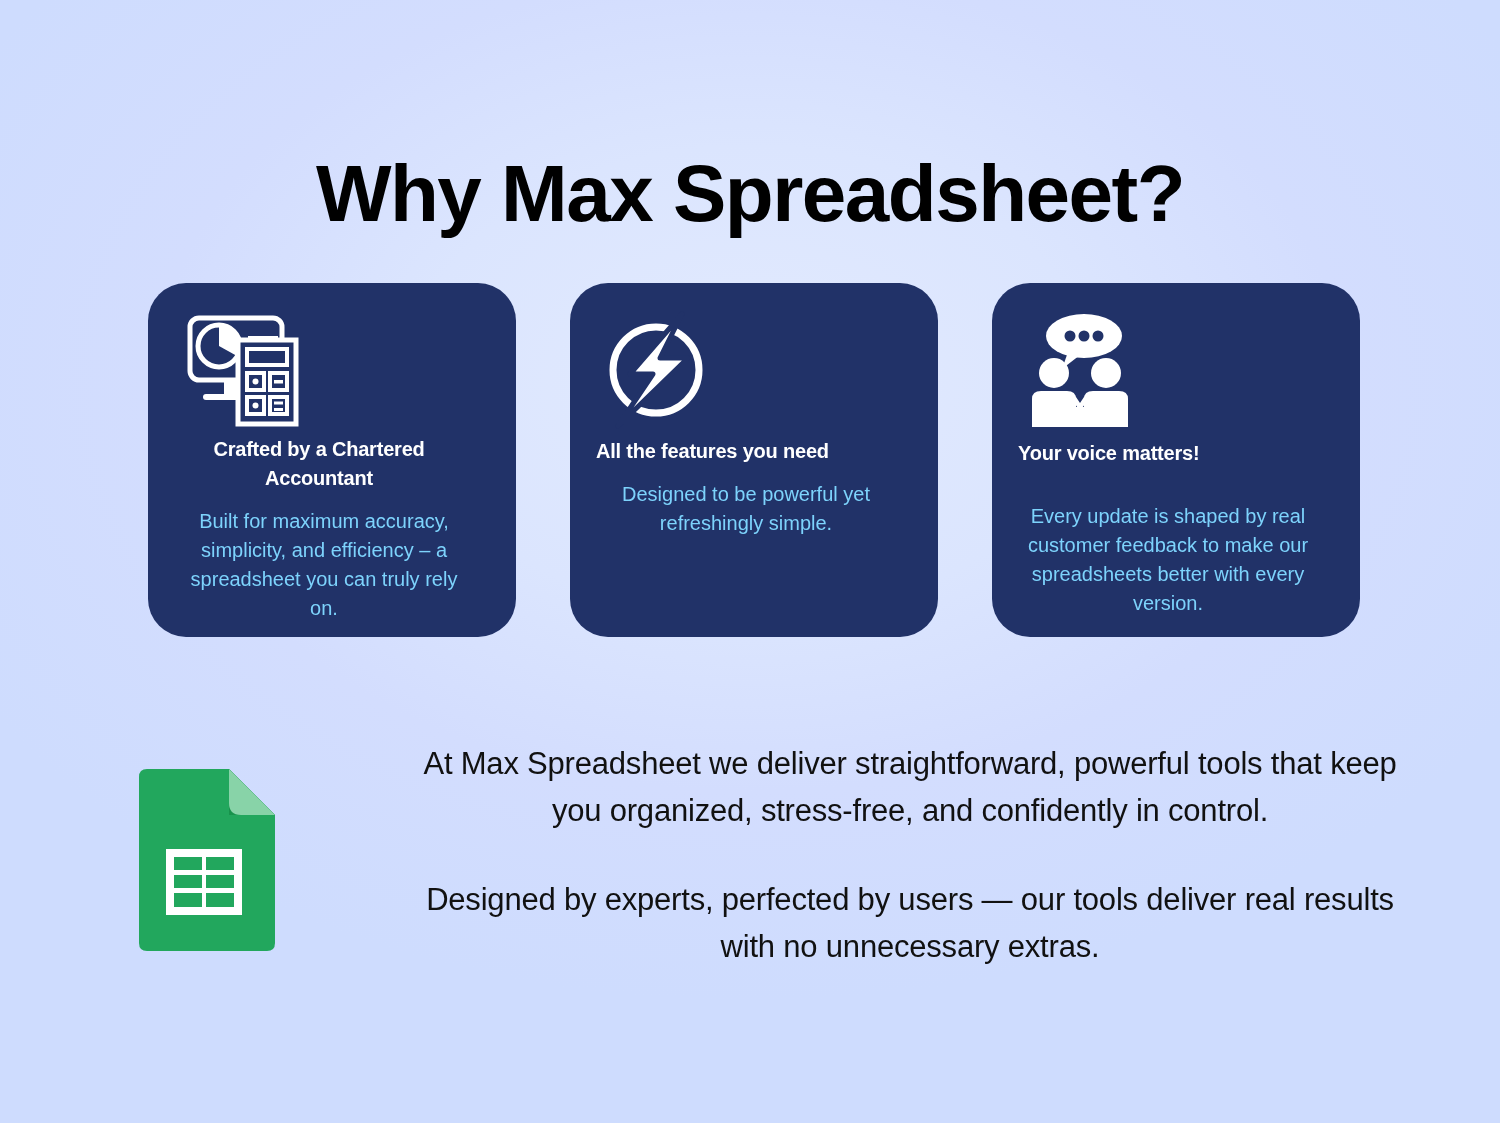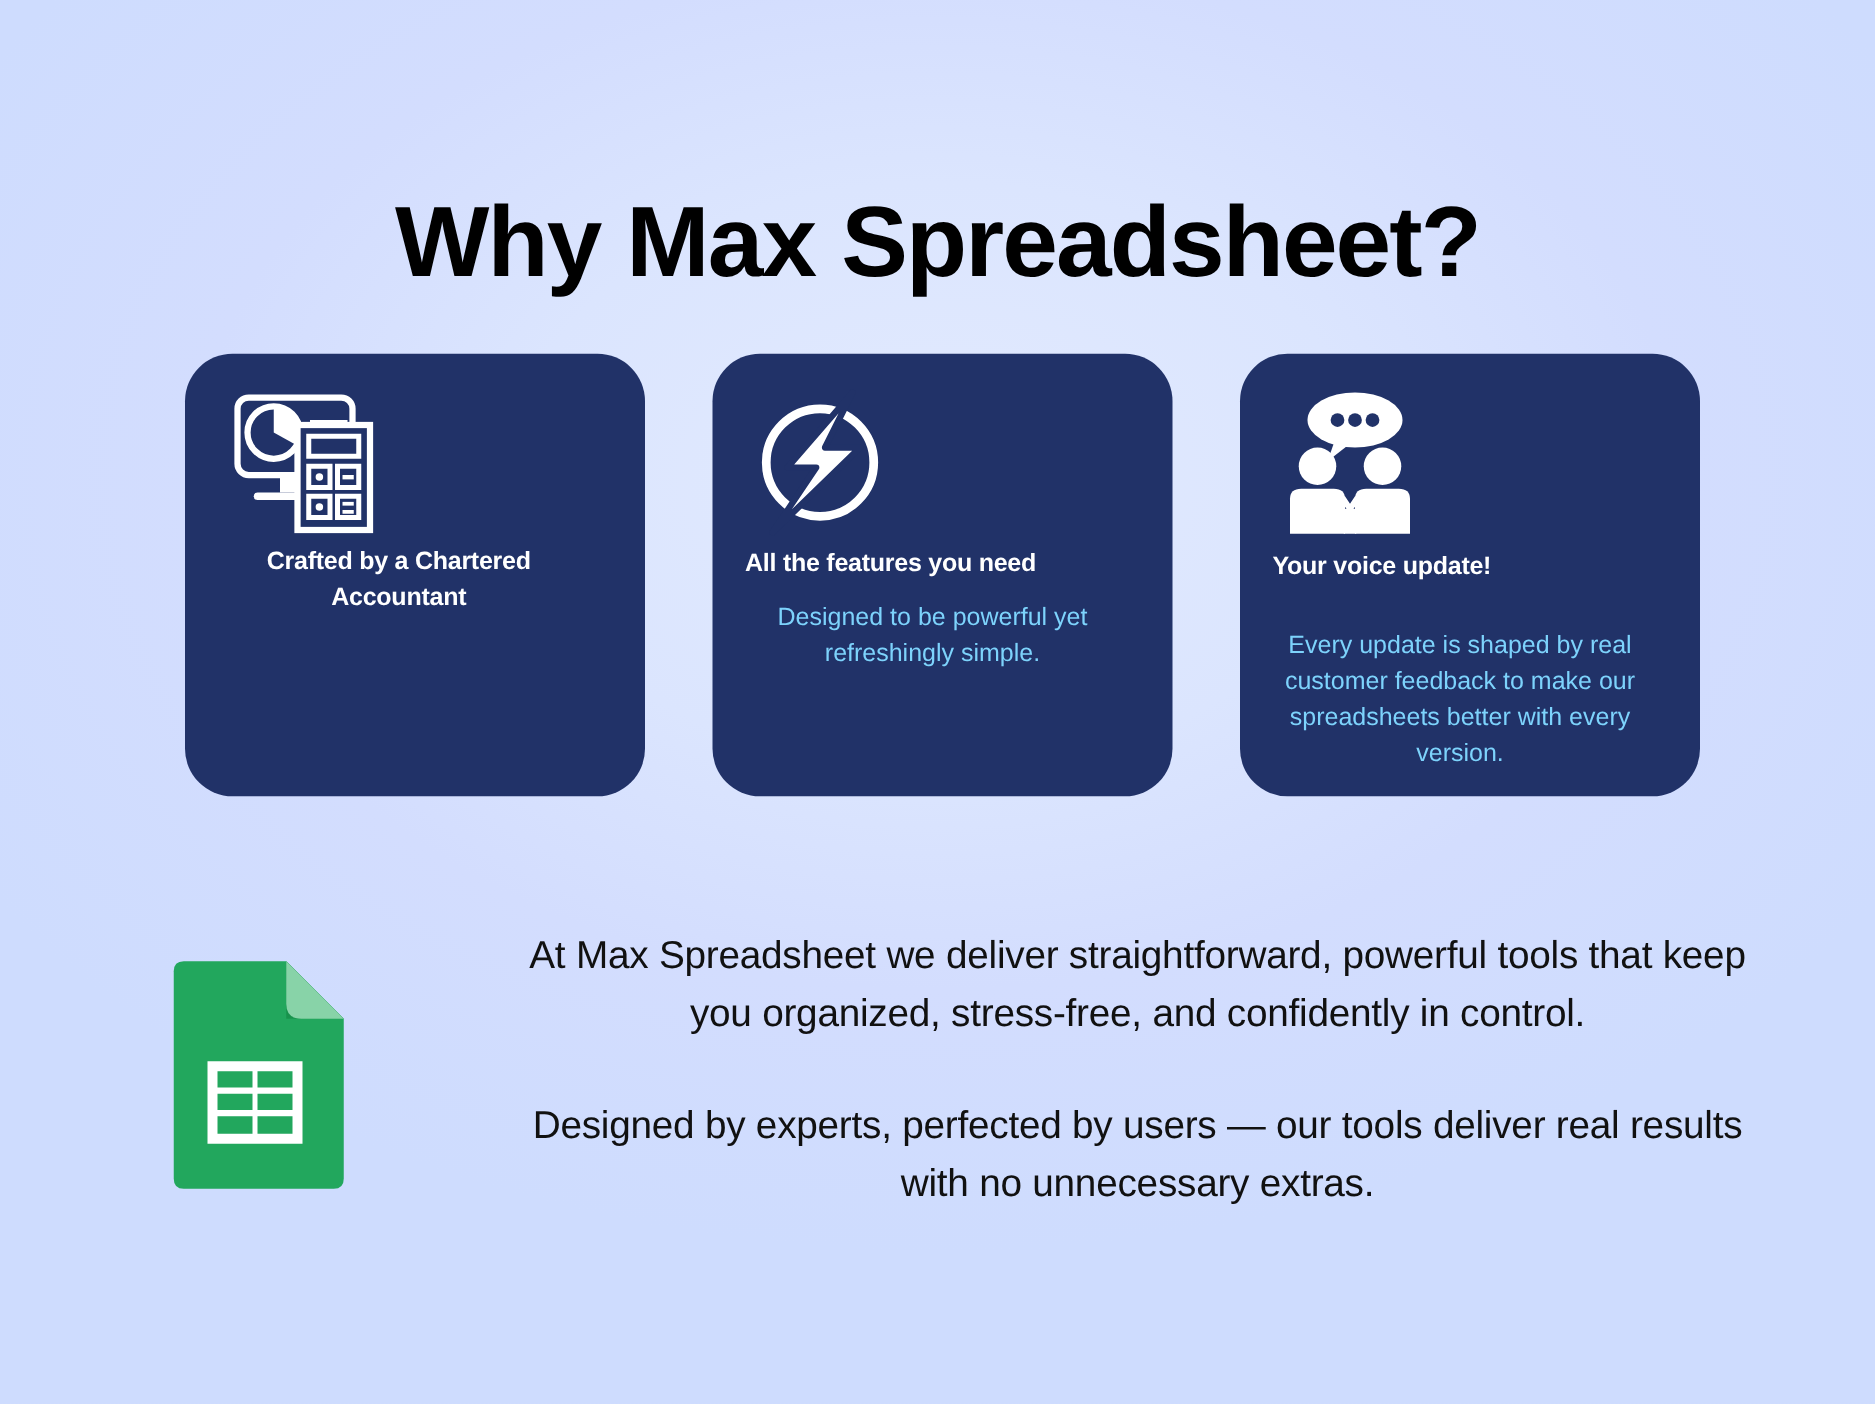--- a/index.html
+++ b/index.html
@@ -159,20 +159,21 @@
           <rect x="96" y="87" width="17" height="17" stroke="#ffffff" stroke-width="4"></rect>
 
           <circle cx="81.5" cy="71.5" r="3" fill="#ffffff"></circle>
           <rect x="100" y="70" width="9" height="3.5" fill="#ffffff"></rect>
           <circle cx="81.5" cy="95.5" r="3" fill="#ffffff"></circle>
           <rect x="100" y="91.5" width="9" height="3" fill="#ffffff"></rect>
           <rect x="100" y="98" width="9" height="3" fill="#ffffff"></rect>
         </svg>
       </div>
       <div class="card-heading">Crafted by a Chartered Accountant</div>
+      <div class="card-body">Built for maximum accuracy, simplicity, and efficiency – a spreadsheet you can truly rely on.</div>
     </div>
 
     <div class="card card-2">
       <div class="card-icon">
         <svg width="120" height="120" viewBox="0 0 120 120" fill="none" xmlns="http://www.w3.org/2000/svg" aria-hidden="true">
           <circle cx="60" cy="60" r="43" stroke="#ffffff" stroke-width="7"></circle>
           <path d="M86 4 L34 64 L57 64 L22 116 L92 48 L64 48 Z" fill="#ffffff" stroke="#213268" stroke-width="5" stroke-linejoin="round"></path>
         </svg>
       </div>
       <div class="card-heading">All the features you need</div>
@@ -192,21 +193,21 @@
           <circle cx="36" cy="62" r="15" fill="#ffffff"></circle>
           <path d="M14 116 L14 88 Q14 80 23 80 L49 80 Q58 80 58 88 L58 116 Z" fill="#ffffff"></path>
 
           <circle cx="88" cy="62" r="15" fill="#ffffff"></circle>
           <path d="M66 116 L66 88 Q66 80 75 80 L101 80 Q110 80 110 88 L110 116 Z" fill="#ffffff"></path>
 
           <path d="M52 86 L62 100 L72 86 L66 86 L62 92 L58 86 Z" fill="#ffffff"></path>
           <rect x="57" y="96" width="10" height="20" fill="#ffffff"></rect>
         </svg>
       </div>
-      <div class="card-heading">Your voice update!</div>
+      <div class="card-heading">Your voice matters!</div>
       <div class="card-body">Every update is shaped by real customer feedback to make our spreadsheets better with every version.</div>
     </div>
 
   </div>
 
   <div class="bottom">
 
     <div class="sheets-icon-wrap">
       <svg width="146" height="186" viewBox="0 0 146 186" fill="none" xmlns="http://www.w3.org/2000/svg" aria-hidden="true">
         <defs>

